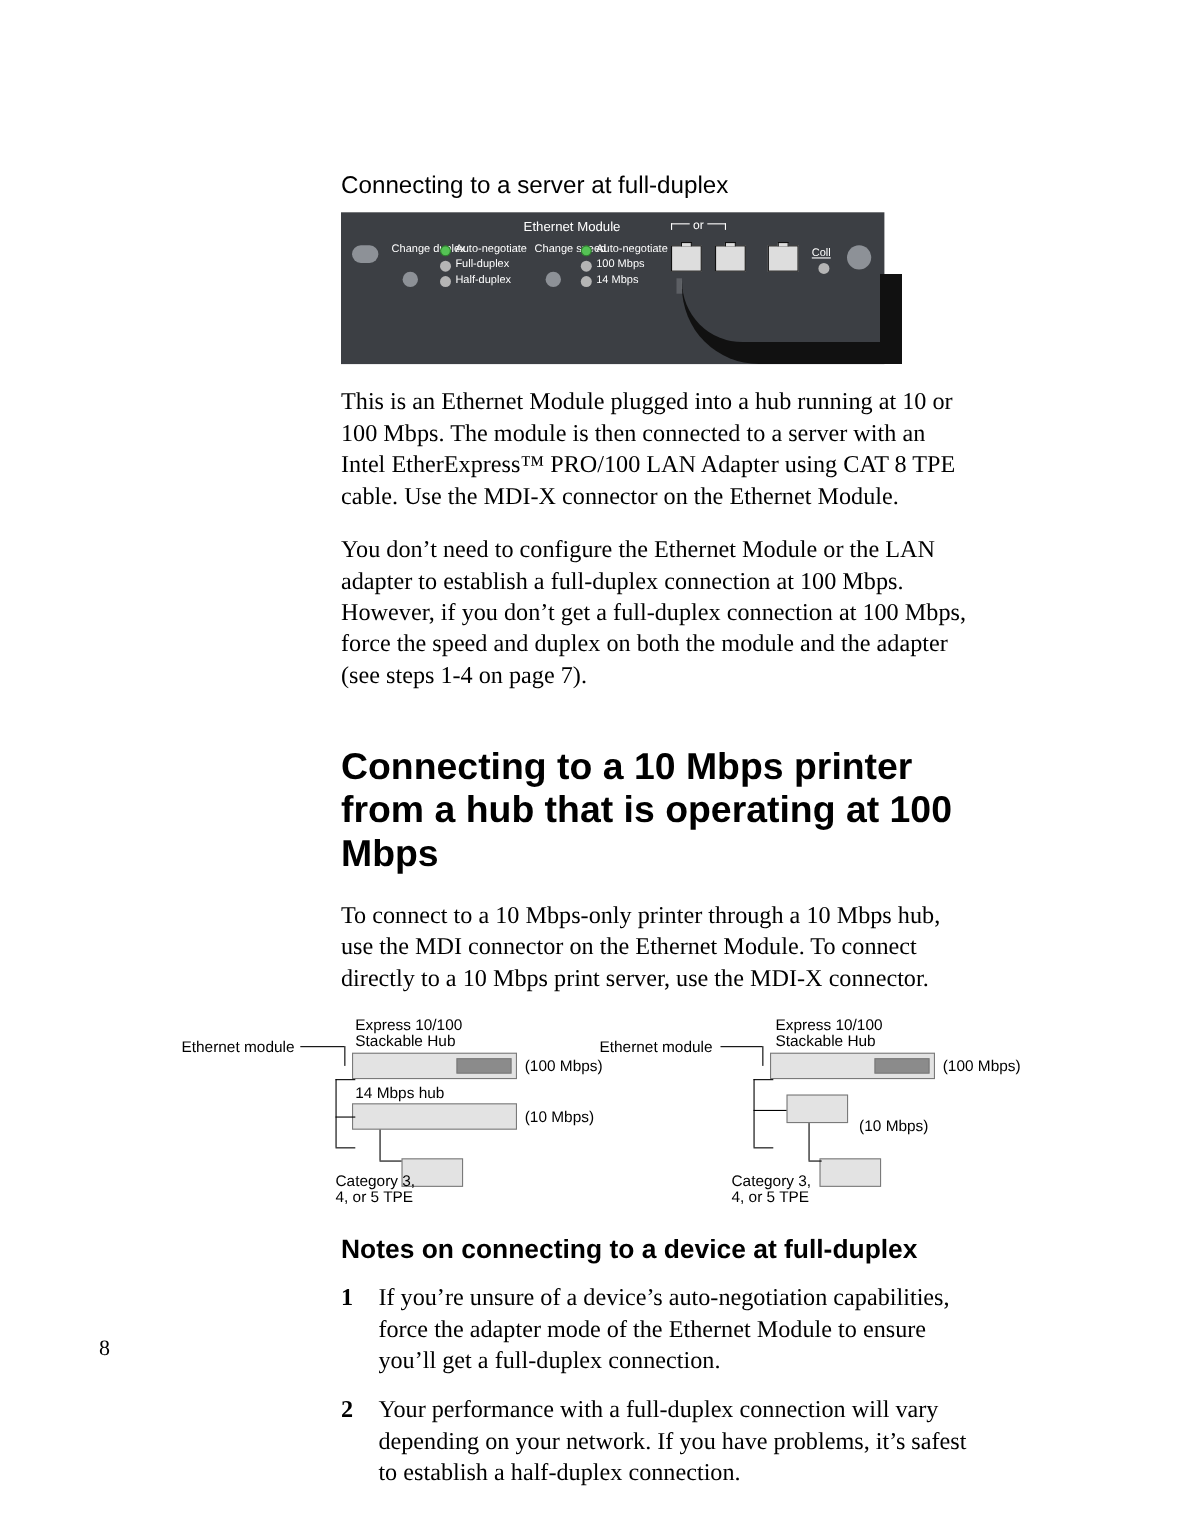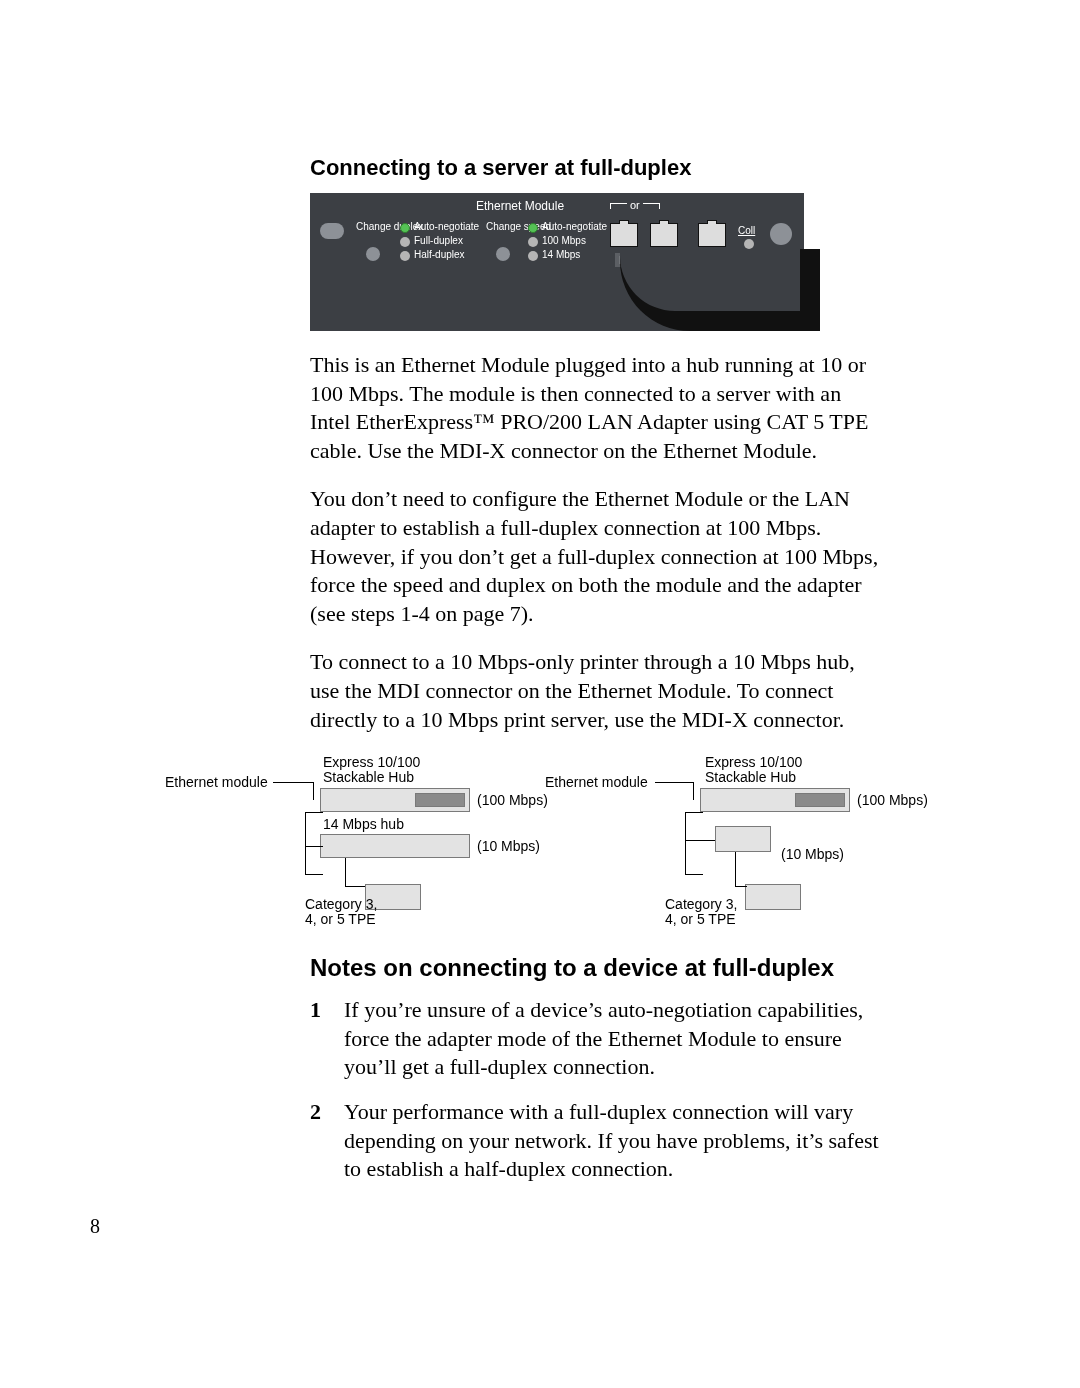--- a/index.html
+++ b/index.html
@@ -20,21 +20,21 @@
   .content-col{
     margin-left:310px;
     margin-right:200px;
   }
   .wide-col{
     margin-left:150px;
     margin-right:140px;
   }
   h3.sub{
     font-family:Helvetica,Arial,sans-serif;
-    font-weight:bold;
+    font-weight:normal;
     font-size:22px;
     margin:0 0 12px 0;
   }
   h2.big{
     font-family:Helvetica,Arial,sans-serif;
     font-weight:bold;
     font-size:34px;
     line-height:1.15;
     margin:50px 0 22px 0;
   }
@@ -170,23 +170,24 @@
 
       <span class="rj" style="left:340px;top:30px;z-index:2;">
           <span class="notch"></span>
         </span>
 
       <span class="lbl" style="left:428px;top:32px;text-decoration:underline;">Coll</span>
       <span class="led" style="left:434px;top:46px;"></span>
       <span class="big-btn" style="left:460px;top:30px;"></span>
     </div>
 
-    <p class="body">This is an Ethernet Module plugged into a hub running at 10 or 100 Mbps. The module is then connected to a server with an Intel EtherExpress™ PRO/200 LAN Adapter using CAT 5 TPE cable. Use the MDI-X connector on the Ethernet Module.</p>
+    <p class="body">This is an Ethernet Module plugged into a hub running at 10 or 100 Mbps. The module is then connected to a server with an Intel EtherExpress™ PRO/100 LAN Adapter using CAT 8 TPE cable. Use the MDI-X connector on the Ethernet Module.</p>
     <p class="body">You don’t need to configure the Ethernet Module or the LAN adapter to establish a full-duplex connection at 100 Mbps. However, if you don’t get a full-duplex connection at 100 Mbps, force the speed and duplex on both the module and the adapter (see steps 1-4 on page 7).</p>
 
+    <h2 class="big">Connecting to a 10 Mbps printer from a hub that is operating at 100 Mbps</h2>
     <p class="body">To connect to a 10 Mbps-only printer through a 10 Mbps hub, use the MDI connector on the Ethernet Module. To connect directly to a 10 Mbps print server, use the MDI-X connector.</p>
   </div>
 
   <div class="wide-col">
     <div class="hub-fig">
 
       <span class="hf-lbl" style="left:0;top:20px;">Ethernet module</span>
       <span class="hf-lbl" style="left:158px;top:0px;">Express 10/100</span>
       <span class="hf-lbl" style="left:158px;top:15px;">Stackable Hub</span>
       <div class="hf-box hub" style="left:155px;top:34px;">

